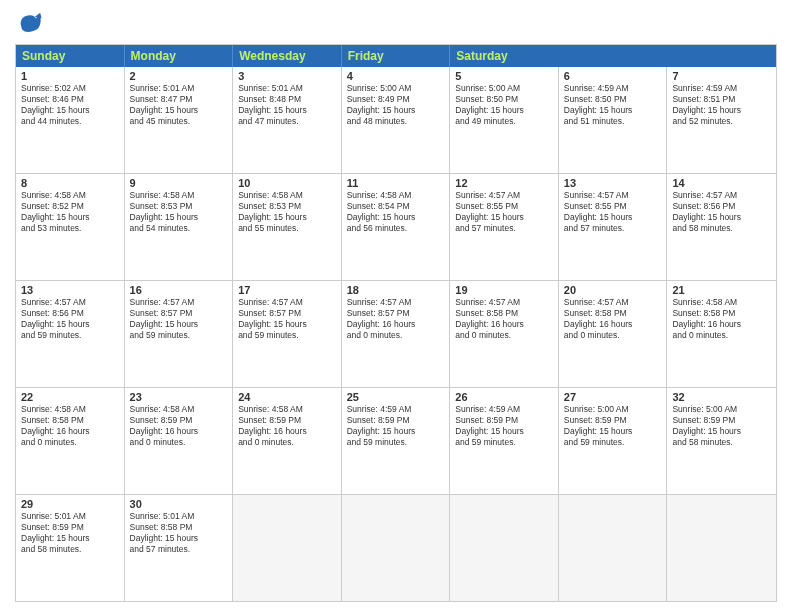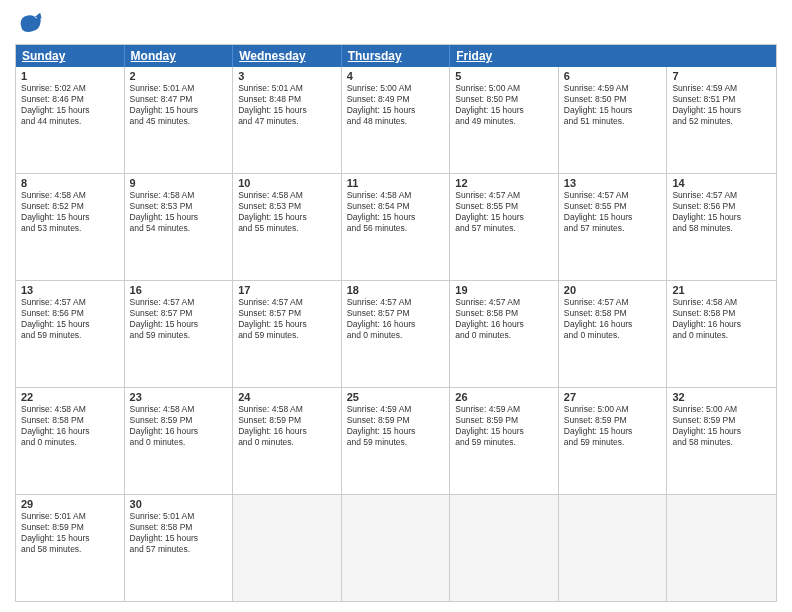--- a/index.html
+++ b/index.html
@@ -65,27 +65,26 @@
       display: flex;
       flex-direction: column;
       border: 1px solid #ccc;
     }
     .cal-header {
       display: grid;
       grid-template-columns: repeat(7, 1fr);
       background: #2a6bb5;
     }
     .cal-header-cell {
-      color: #ffffff;
+      color: #bef264;
       font-size: 12px;
       font-weight: bold;
       padding: 4px 6px;
       text-align: left;
       border-right: 1px solid #4a8bd5;
-      text-decoration: underline;
     }
     .cal-header-cell:last-child { border-right: none; }
     .cal-body {
       flex: 1;
       display: flex;
       flex-direction: column;
     }
     .cal-row {
       display: grid;
       grid-template-columns: repeat(7, 1fr);
@@ -136,22 +135,22 @@
       <div class="main-title"></div>
       <div class="subtitle"></div>
     </div>
   </div>
 
   <div class="calendar">
     <div class="cal-header" id="cal-header">
         <div class="cal-header-cell">Sunday</div>
         <div class="cal-header-cell">Monday</div>
         <div class="cal-header-cell">Wednesday</div>
-        <div class="cal-header-cell">Thursday</div>
         <div class="cal-header-cell">Friday</div>
+        <div class="cal-header-cell">Saturday</div>
       </div>
     <div class="cal-body" id="cal-body">
         <div class="cal-row">
           <div class="cal-cell">
             <span class="day-num">1</span>
             <span class="cell-line">Sunrise: 5:02 AM</span>
             <span class="cell-line">Sunset: 8:46 PM</span>
             <span class="cell-line">Daylight: 15 hours</span>
             <span class="cell-line">and 44 minutes.</span>
           </div>

